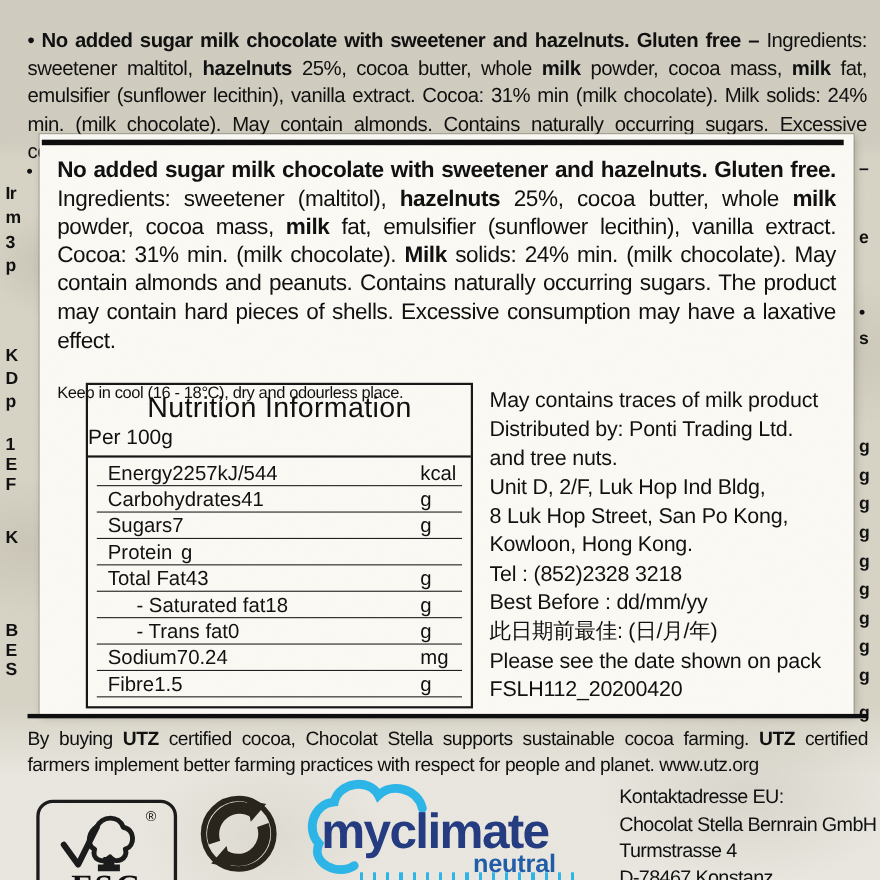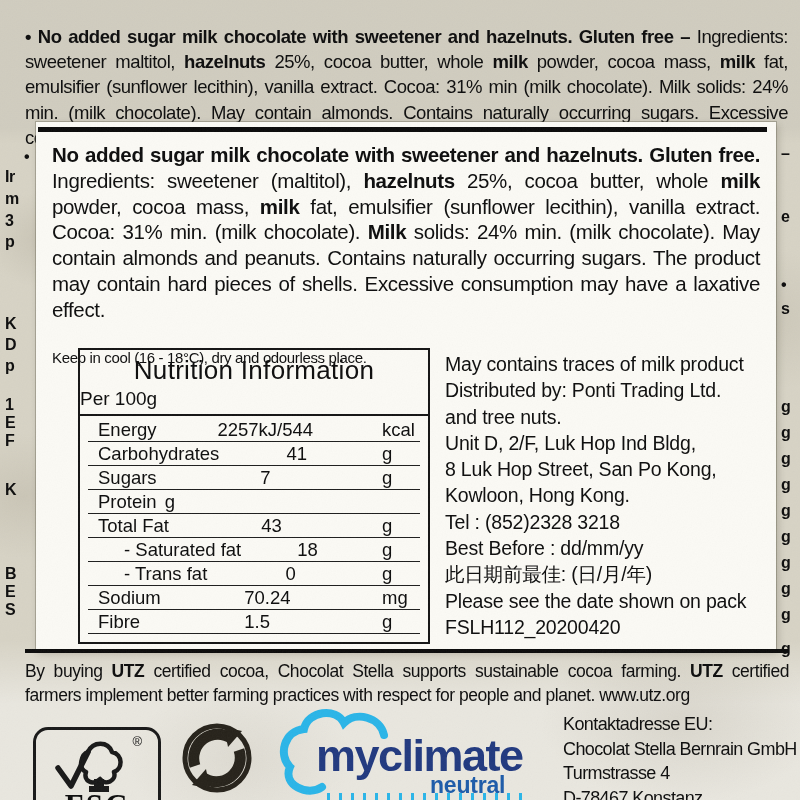--- a/index.html
+++ b/index.html
@@ -60,21 +60,21 @@
   .nt-sub{font-size:19px;padding-right:14px;margin-top:2px;}
   .nt-hr{border-bottom:2.5px solid #141414;margin-top:4px;}
   .nt-rows{padding-top:2px;}
   .nt-row{
     display:flex;align-items:center;height:23px;
     margin:0 8px;border-bottom:1.6px solid #1d1d1d;
     font-size:18.5px;
   }
   .nt-label{padding-left:10px;white-space:nowrap;}
   .nt-row.indent .nt-label{padding-left:36px;}
-  .nt-num{flex:1;text-align:center;white-space:nowrap;}
+  .nt-num{flex:1;text-align:left;white-space:nowrap;}
   .nt-unit{width:38px;padding-left:8px;white-space:nowrap;}
 
   
   .right-col{
     position:absolute;left:409px;top:229px;width:322px;
     font-size:19.5px;line-height:26.3px;letter-spacing:-.2px;
   }
   .right-col div{white-space:nowrap;}
 
   
@@ -93,21 +93,21 @@
   .fsc-reg{position:absolute;right:16px;top:4px;font-size:13px;}
   .fsc-tree{position:absolute;left:18px;top:8px;}
   .fsc-label{
     position:absolute;left:0;right:0;top:58px;text-align:center;
     font-family:"Liberation Serif",serif;font-weight:700;font-size:31px;letter-spacing:2px;
   }
   .greendot{position:absolute;left:180px;top:721px;z-index:12;}
   .myclimate{position:absolute;left:272px;top:700px;width:270px;height:100px;z-index:12;}
   .mc-cloud{position:absolute;left:0;top:3px;}
   .mc-word{
-    position:absolute;left:44px;top:30px;
+    position:absolute;left:20px;top:30px;
     color:var(--navy,#21397f);font-weight:700;font-size:45px;letter-spacing:-1.5px;
   }
   .mc-sub{
     position:absolute;left:158px;top:72px;
     color:var(--neutral_blue,#1d5ba9);font-weight:600;font-size:23px;letter-spacing:-.2px;
   }
   .mc-cut{
     position:absolute;left:55px;top:93px;width:200px;height:7px;
     background:repeating-linear-gradient(90deg,var(--cloud_blue,#2ab5e8) 0 3px,transparent 3px 12px);
   }

